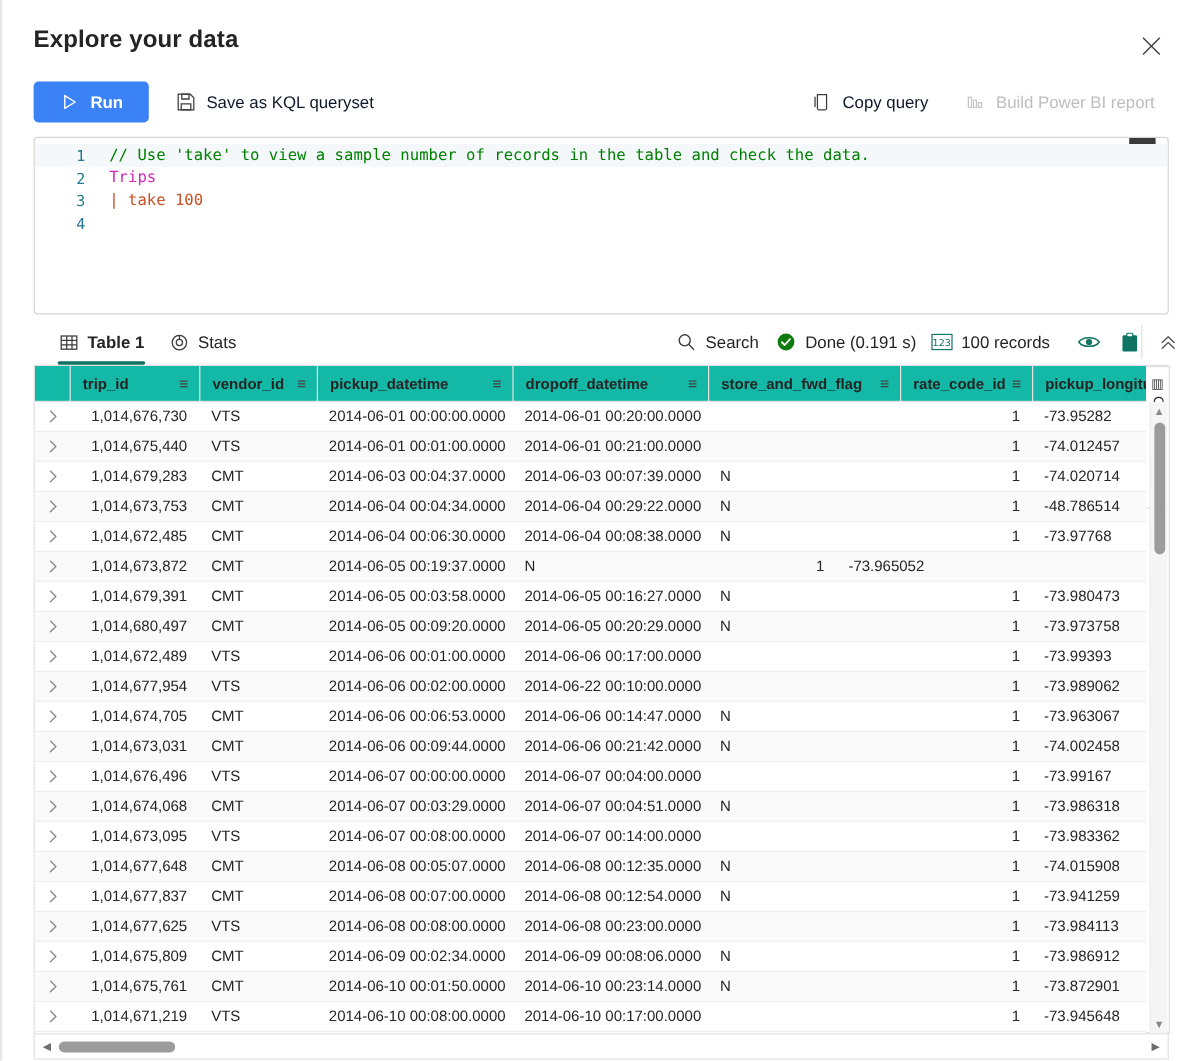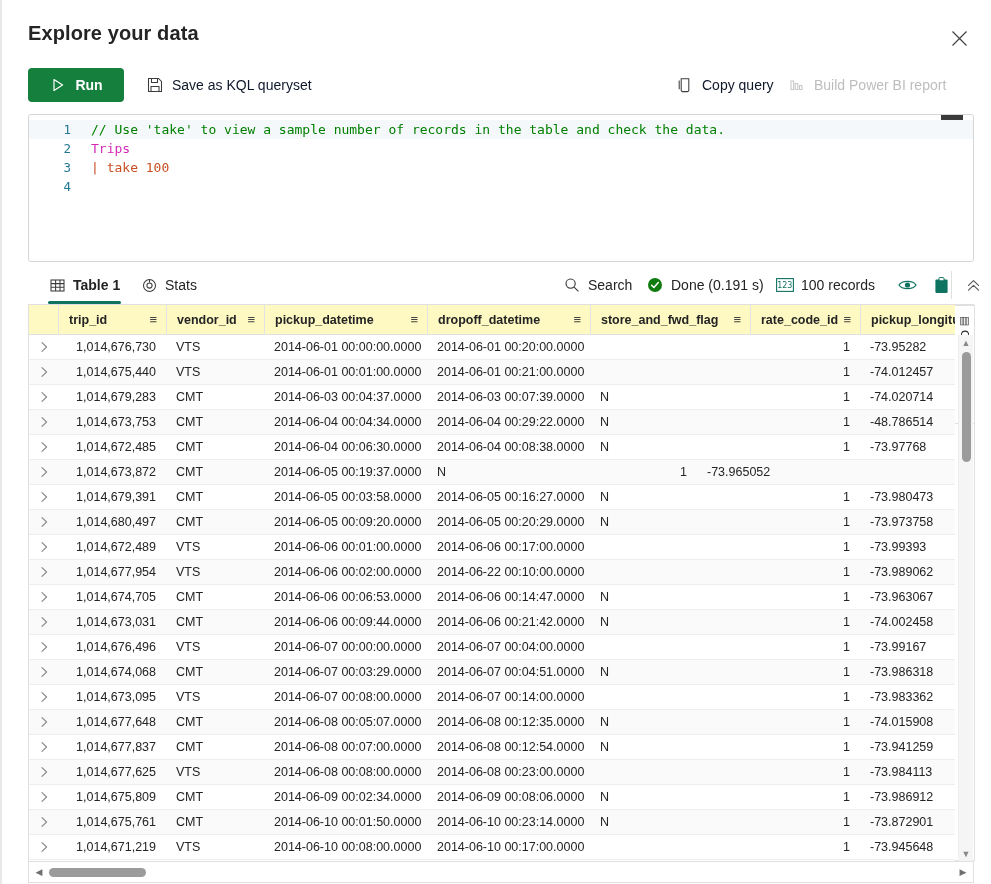--- a/index.html
+++ b/index.html
@@ -38,40 +38,40 @@
 
   
   .cmdbar {
     position: absolute;
     left: 26px; top: 68px;
     right: 20px; height: 34px;
   }
   .run-btn {
     position: absolute; left: 0; top: 0;
     height: 34px; width: 96px;
-    background: #15803d;
+    background: #3b82f6;
     color: #ffffff;
     border: none; border-radius: 4px;
     display: flex; align-items: center; justify-content: center;
     gap: 8px;
     font-size: 14px; font-weight: 600;
     font-family: "Liberation Sans", sans-serif;
     cursor: pointer;
   }
   .cmd-item {
     position: absolute; top: 0; height: 34px;
     display: flex; align-items: center; gap: 8px;
     font-size: 14px; color: #0f172a;
     cursor: pointer; padding: 0 4px;
     white-space: nowrap;
   }
   .cmd-item.disabled { color: #bdbdbd; cursor: default; }
   #cmd-save   { left: 114px; }
   #cmd-copy   { left: 644px; }
-  #cmd-report { left: 756px; text-align: right; }
+  #cmd-report { left: 772px; text-align: right; }
   .cmd-ico { display: inline-flex; align-items: center; justify-content: center; width: 18px; height: 18px; }
 
   
   .editor {
     position: absolute;
     left: 26px; top: 114px;
     width: 946px; height: 148px;
     border: 1px solid #d6d6d6;
     border-radius: 3px;
     background: #ffffff;
@@ -157,21 +157,21 @@
     left: 26px; top: 305px;
     width: 946px; height: 556px;
     border-left: 1px solid #e0e0e0;
     border-right: 1px solid #e0e0e0;
     background: #ffffff;
     overflow: hidden;
   }
   .grid-head {
     position: relative;
     height: 30px;
-    background: #fef9c3;
+    background: #14b8a6;
     border-bottom: 1px solid #e0e0e0;
     display: flex;
     align-items: center;
   }
   .hcell {
     position: relative;
     height: 30px;
     display: flex; align-items: center;
     font-size: 12.5px;
     font-weight: 700;

